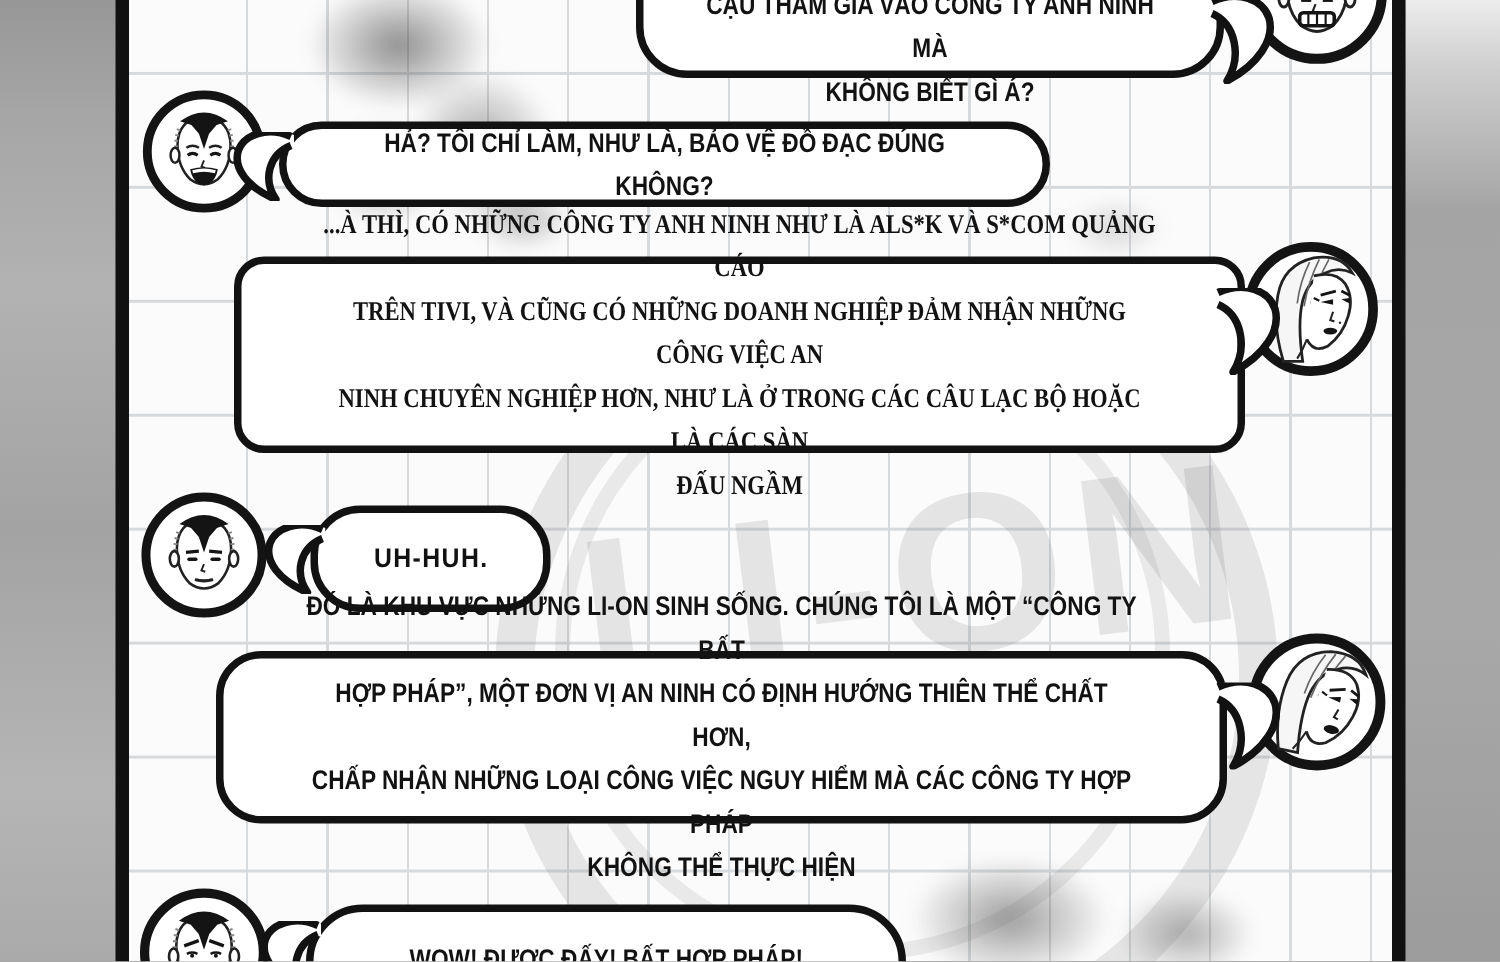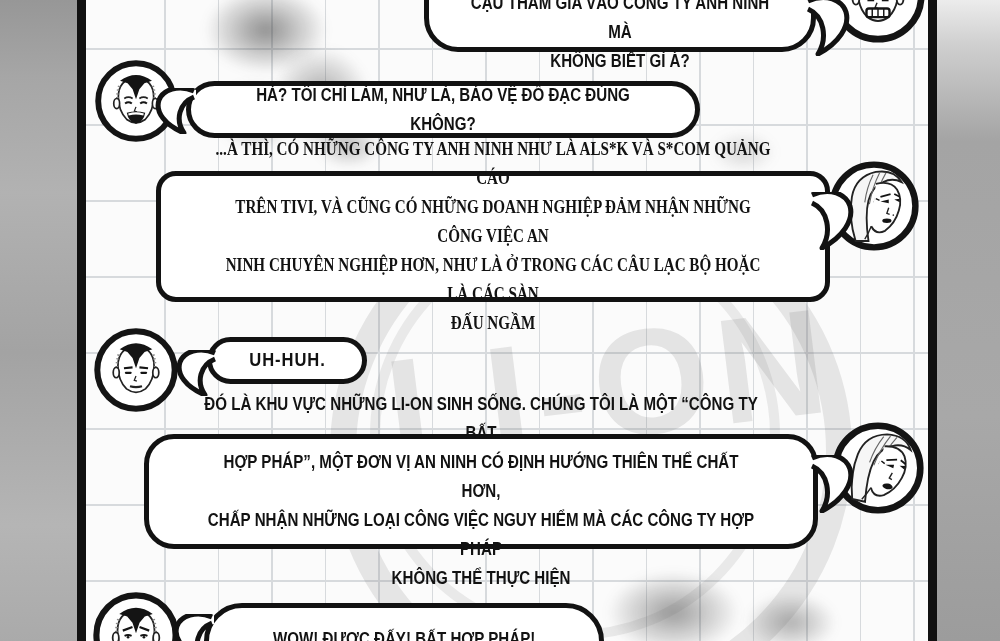--- a/index.html
+++ b/index.html
@@ -45,21 +45,21 @@
   .btxt{white-space:pre-line;text-align:center;font-weight:bold;color:#121212;
     font-size:18px;line-height:29px;transform:scaleX(.84);transform-origin:center;letter-spacing:0;}
   .avatar{position:absolute;z-index:6;}
   .tail{position:absolute;z-index:7;}
   .tail.left{transform:scaleX(-1);}
 
   .bubble-1{left:424px;top:-48px;width:392px;height:100px;align-items:flex-start;}
   .bubble-1 .btxt{margin-top:32px;}
   .bubble-2{left:186px;top:81px;width:514px;height:57px;border-radius:30px;}
   .bubble-3{left:156px;top:171px;width:674px;height:131px;border-radius:20px;font-family:Liberation Serif, serif;}
-  .bubble-4{left:207px;top:337px;width:160px;height:47px;border-radius:33px;}
+  .bubble-4{left:207px;top:337px;width:160px;height:71px;border-radius:33px;}
   .bubble-4 .btxt{transform:scaleX(.92);letter-spacing:1px;}
   .bubble-5{left:144px;top:434px;width:674px;height:115px;border-radius:30px;}
   .bubble-6{left:204px;top:603px;width:400px;height:120px;border-radius:38px;align-items:flex-start;}
   .bubble-6 .btxt{margin-top:17px;}
 </style>
 </head>
 <body>
 
 <div class="stage">
 

